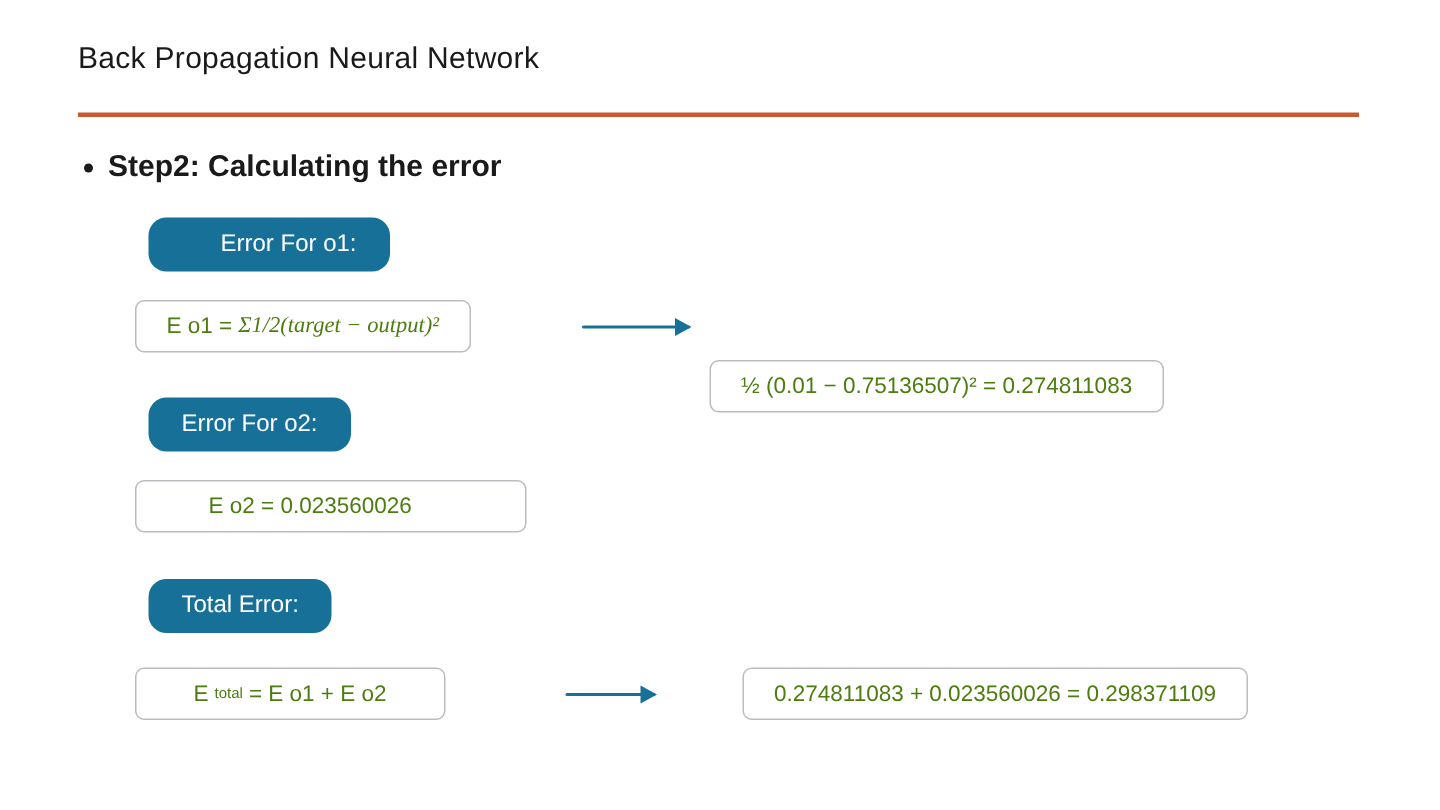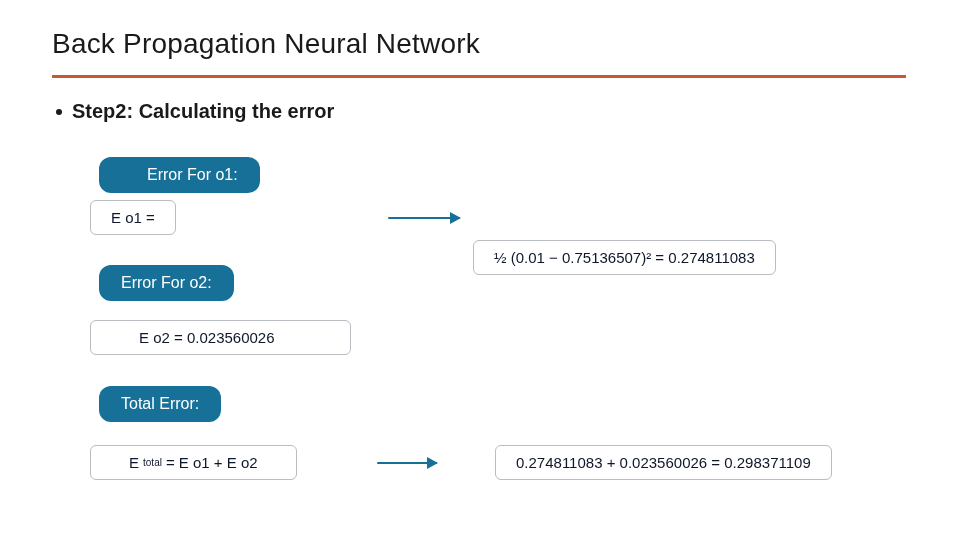--- a/index.html
+++ b/index.html
@@ -17,21 +17,21 @@
     width: 960px;
     height: 540px;
     position: relative;
     box-sizing: border-box;
   }
 
   .title {
     position: absolute;
     left: 52px;
     top: 28px;
-    font-size: 28px;
+    font-size: 20px;
     font-weight: 400;
     letter-spacing: 0.2px;
     color: #1a1a1a;
     text-align: right;
   }
 
   .hr {
     position: absolute;
     left: 52px;
     right: 54px;
@@ -76,21 +76,21 @@
     border-radius: 12px;
   }
 
   .fbox {
     position: absolute;
     background: #ffffff;
     border: 1px solid #b9bcc0;
     border-radius: 6px;
     padding: 8px 20px;
     font-size: 15px;
-    color: #0f172a;
+    color: #4d7c0f;
     white-space: nowrap;
     display: inline-flex;
     align-items: center;
     gap: 4px;
   }
   .fbox .math { font-style: italic; font-family: "Cambria Math", "STIXGeneral", serif; }
   .fbox .sub  { font-size: 10px; vertical-align: sub; text-align: center; }
 
   .arrow {
     position: absolute;
@@ -119,24 +119,25 @@
   <div class="title">Back Propagation Neural Network</div>
   <div class="hr"></div>
 
   <div class="bullet">
     <span class="dot"></span>
     <span>Step2: Calculating the error</span>
   </div>
 
   <div class="stage">
 
-    <div class="pill" style="left:14px; top:12px;padding-left:48px;">Error For o1:</div>
+    <div class="pill" style="left:14px; top:0px;padding-left:48px;">Error For o1:</div>
 
     <div class="fbox" style="left:5px; top:55px;">
       <span>E o1 = </span>
+      <span class="math">Σ1/2(target − output)²</span>
     </div>
 
     <div class="arrow" style="left:303px; top:72px; width:72px;"></div>
 
     <div class="fbox" style="left:388px; top:55px;margin-top:40px;">½ (0.01 − 0.75136507)² = 0.274811083</div>
 
     <div class="pill" style="left:14px; top:120px;">Error For o2:</div>
 
     <div class="fbox" style="left:5px; top:175px; padding-left:48px; padding-right:75px;">E o2 = 0.023560026</div>
 

